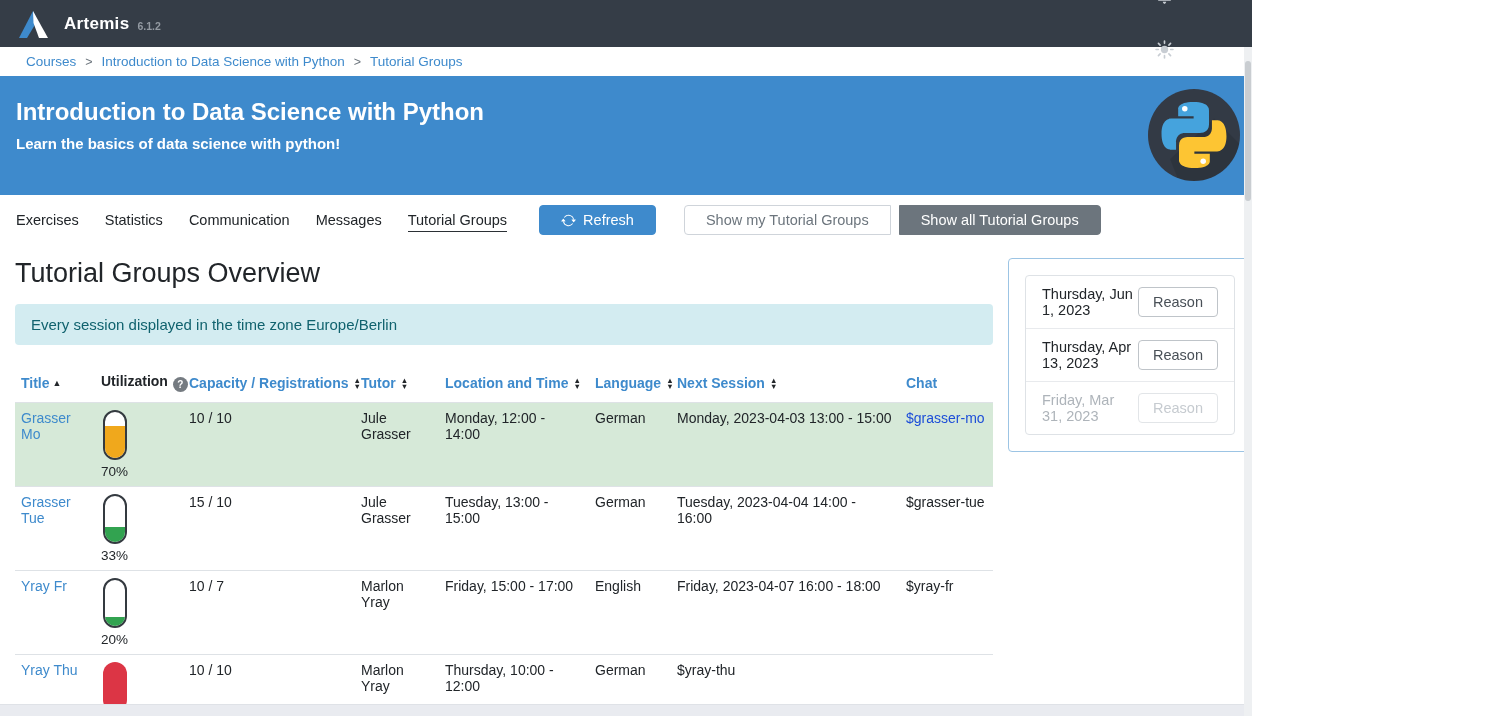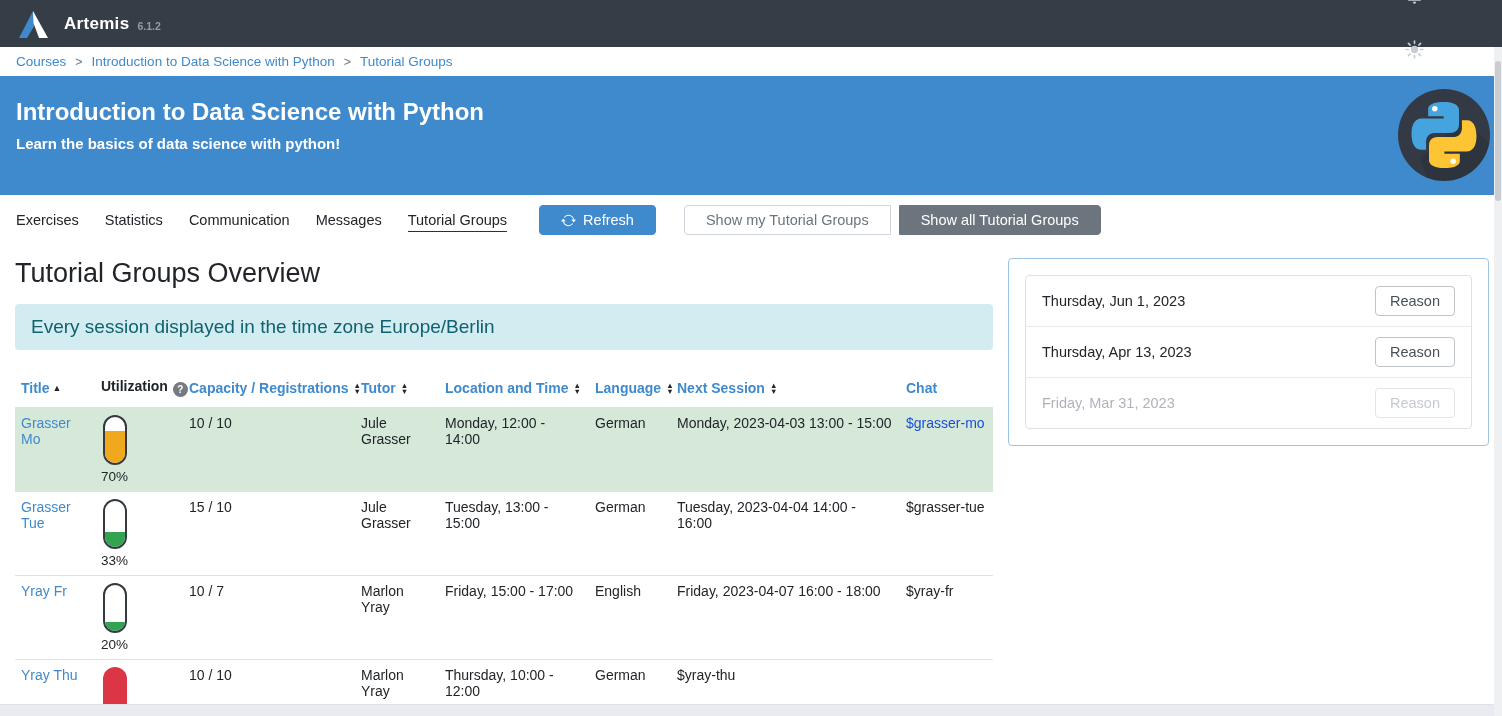--- a/index.html
+++ b/index.html
@@ -1,34 +1,34 @@
 <!DOCTYPE html>
 <html><head>
 <meta charset="utf-8">
 <style>
   * { margin:0; padding:0; box-sizing:border-box; }
   html,body { width:1502px; height:716px; overflow:hidden; background:#fff;
               font-family:"Liberation Sans", sans-serif; color:#212529; }
-  .page { position:relative; width:1502px; height:716px; overflow:hidden; }
+  .page { position:relative; width:1252px; height:716px; overflow:hidden; }
 
   
   .navbar { height:47px; background:#353d47; display:flex; align-items:center;
             justify-content:space-between; padding:0 22px 0 16px; }
   .nav-left { display:flex; align-items:center; }
   .brand-logo { width:36px; height:32px; margin-right:12px; }
   .brand-name { color:#fff; font-size:17px; font-weight:bold; letter-spacing:.3px; }
   .brand-version { color:#939aa2; font-size:10.5px; font-weight:bold; margin-left:8px; margin-top:4px; }
   .nav-right { display:flex; align-items:center; gap:34px;flex-direction:column; }
   .nav-item { display:flex; align-items:center; gap:7px; color:#c8cdd3; font-size:14px; cursor:pointer; }
   .nav-item svg { display:block; }
   .caret-down { width:0; height:0; border-left:4px solid transparent; border-right:4px solid transparent;
                 border-top:4.5px solid #c8cdd3; display:inline-block; margin-left:4px; margin-top:2px; }
 
   
-  .breadcrumb { height:29px; display:flex; align-items:center; gap:9px; padding:0 16px;
+  .breadcrumb { height:29px; display:flex; align-items:center; gap:9px; padding:0 26px;
                 font-size:13.5px; background:#fff; }
   .crumb { color:#3e8acc; cursor:pointer; }
   .crumb-sep { color:#6c757d; font-size:12.5px; }
 
   
   .banner { position:relative; height:119px; background:#3e8acc; padding:22px 24px 0 16px; }
   .banner-title { color:#fff; font-size:24px; font-weight:bold; }
   .banner-subtitle { color:#fff; font-size:15px; font-weight:bold; margin-top:9px; }
   .course-icon { position:absolute; right:12px; top:13px; width:92px; height:92px; }
 
@@ -40,21 +40,21 @@
          display:inline-flex; align-items:center; gap:7px; }
   .btn-refresh { background:#3e8acc; border-color:#3e8acc; color:#fff; margin-left:6px; }
   .btn-group { display:inline-flex; margin-left:28px;gap:8px; }
   .btn-outline { background:#fff; border:1px solid #cfd4da; color:#6c757d; border-radius:4px 0 0 4px; }
   .btn-secondary { background:#6c757d; border-color:#6c757d; color:#fff; border-radius:0 4px 4px 0; }
 
   
   .content { display:flex; align-items:flex-start; padding:13px 0 0 15px; }
   .left-col { width:978px; flex:0 0 978px; }
   .page-heading { font-size:27px; font-weight:500; color:#212529; }
-  .alert-info { background:#d3ecf1; color:#10626e; font-size:19px; border-radius:4px;
+  .alert-info { background:#d3ecf1; color:#10626e; font-size:15px; border-radius:4px;
                 padding:12px 16px; margin:15px 0 20px 0; }
 
   
   table.tg { width:978px; border-collapse:collapse; table-layout:fixed; }
   .tg th { text-align:left; font-size:14px; font-weight:bold; padding:8px 6px 10px 6px; white-space:nowrap; }
   .tg th.sortable { color:#3e8acc; cursor:pointer; }
   .tg th.plain { color:#212529; }
   .tg td { vertical-align:top; font-size:14px; padding:7px 6px; height:72px; }
   .tg tbody tr { border-top:1px solid #dee2e6; }
   .tg tbody tr:last-child { border-bottom:1px solid #dee2e6; }

